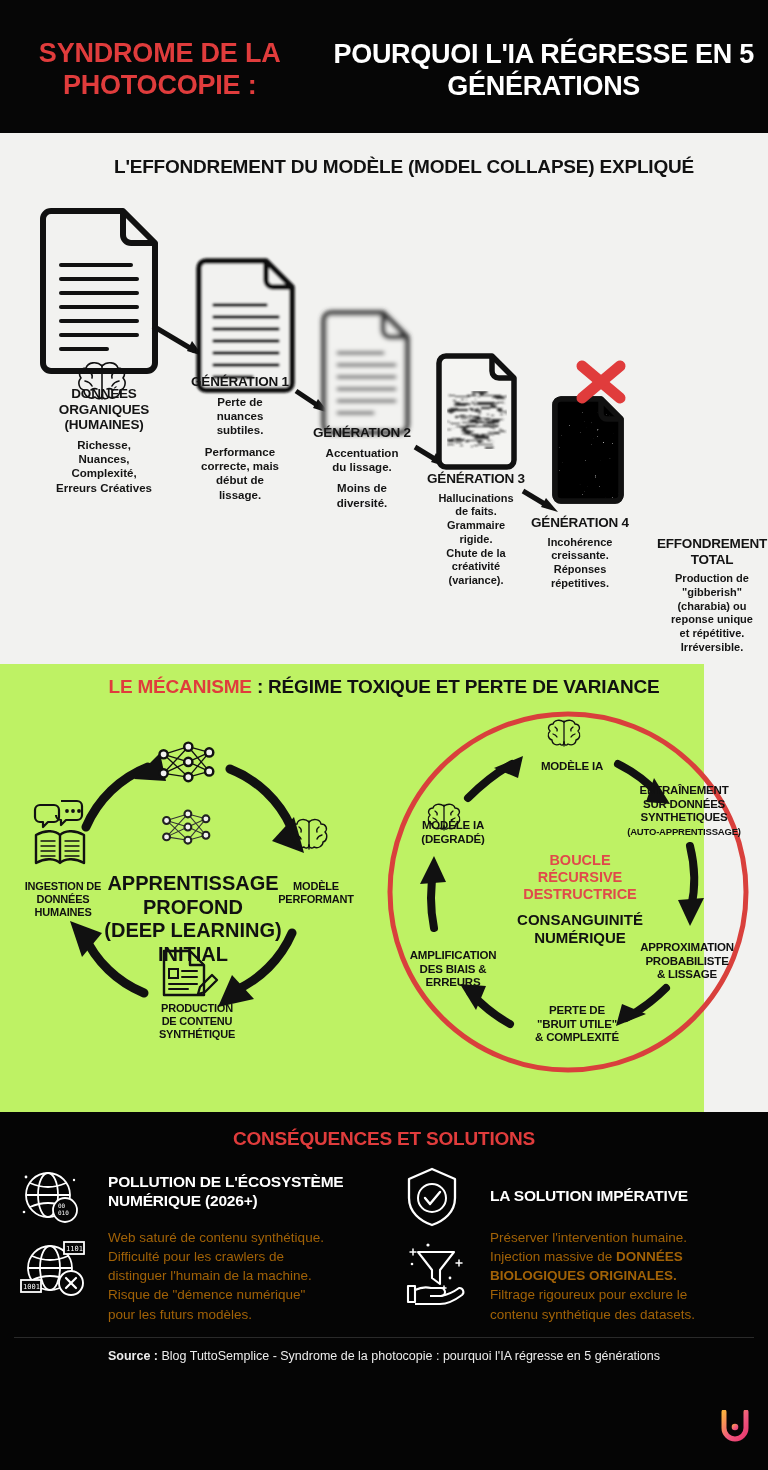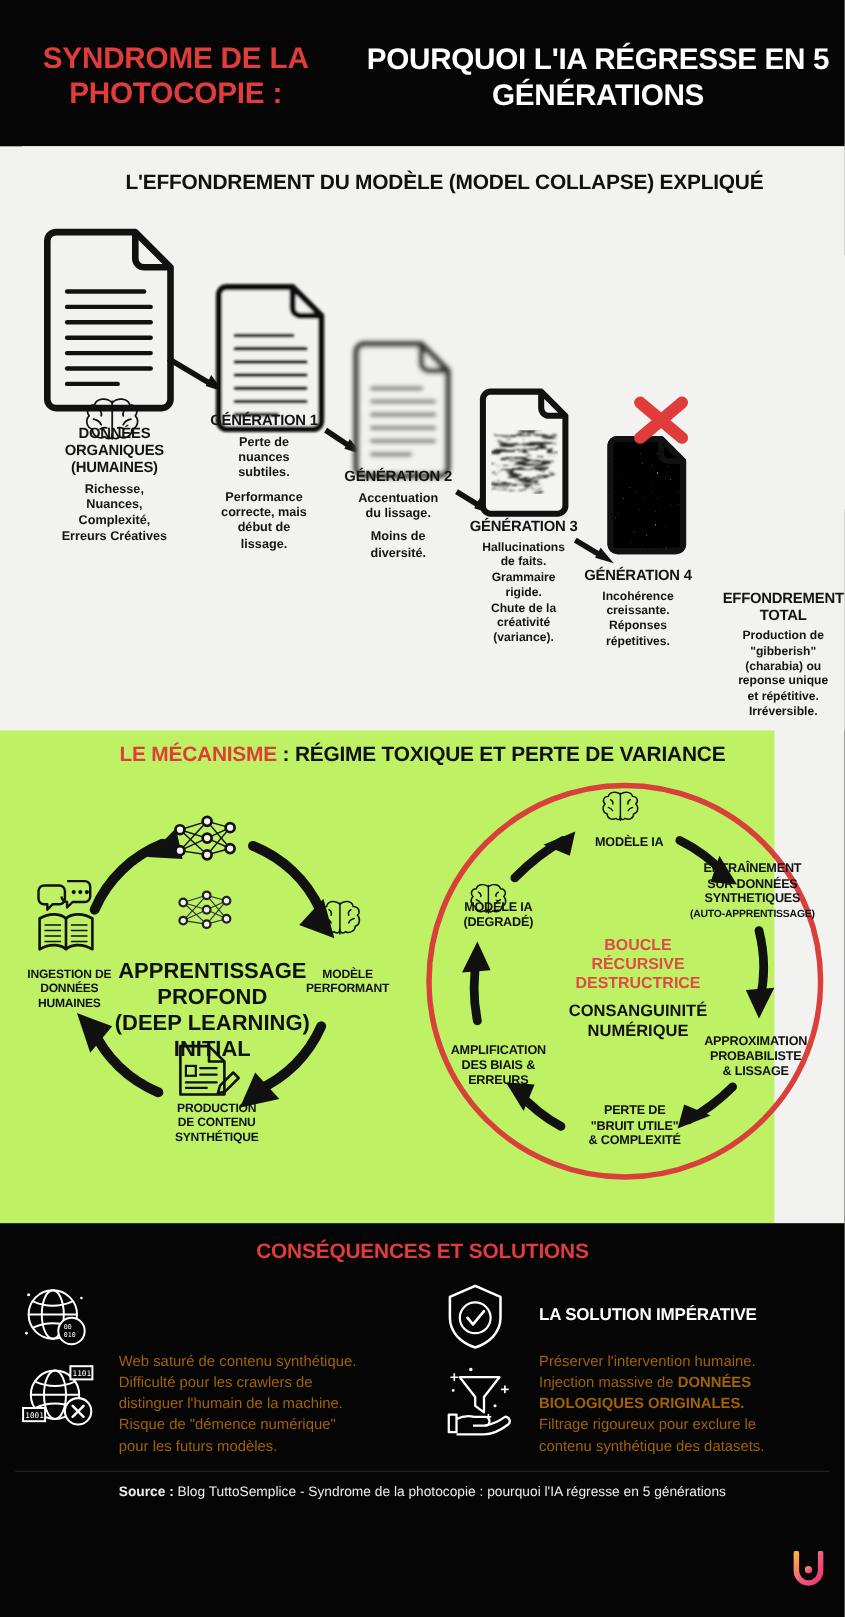--- a/index.html
+++ b/index.html
@@ -629,20 +629,24 @@
     <text x="46" y="13" fill="#FFF" font-family="DejaVu Sans Mono, monospace" font-size="7">1101</text>
     <rect x="1" y="42" width="20" height="12" fill="#050505" stroke="#FFF" stroke-width="1.8"></rect>
     <text x="3" y="51" fill="#FFF" font-family="DejaVu Sans Mono, monospace" font-size="7">1001</text>
     <circle cx="51" cy="45" r="12" fill="#050505" stroke="#FFF" stroke-width="1.9"></circle>
     <g stroke="#FFF" stroke-width="2.2" stroke-linecap="round">
       <line x1="46" y1="40" x2="56" y2="50"></line>
         <line x1="56" y1="40" x2="46" y2="50"></line>
     </g>
   </svg>
 
+  <div class="col-title" style="left:108px; top:1172px; width:270px;">
+    <span>POLLUTION DE L'ÉCOSYSTÈME</span><br>
+    <span>NUMÉRIQUE (2026+)</span>
+  </div>
   <div class="col-body" style="left:108px; top:1228px; width:290px;">
     <span>Web saturé de contenu synthétique.</span><br>
     <span>Difficulté pour les crawlers de</span><br>
     <span>distinguer l'humain de la machine.</span><br>
     <span>Risque de "démence numérique"</span><br>
     <span>pour les futurs modèles.</span>
   </div>
 
   <svg class="ico-w" style="left:404px; top:1166px;" width="56" height="62" viewBox="0 0 56 62">
     <path d="M28 3 L51 13 V32 C51 46 40 55 28 59 C16 55 5 46 5 32 V13 Z" fill="none" stroke="#FFF" stroke-width="2.3" stroke-linejoin="round"></path>

